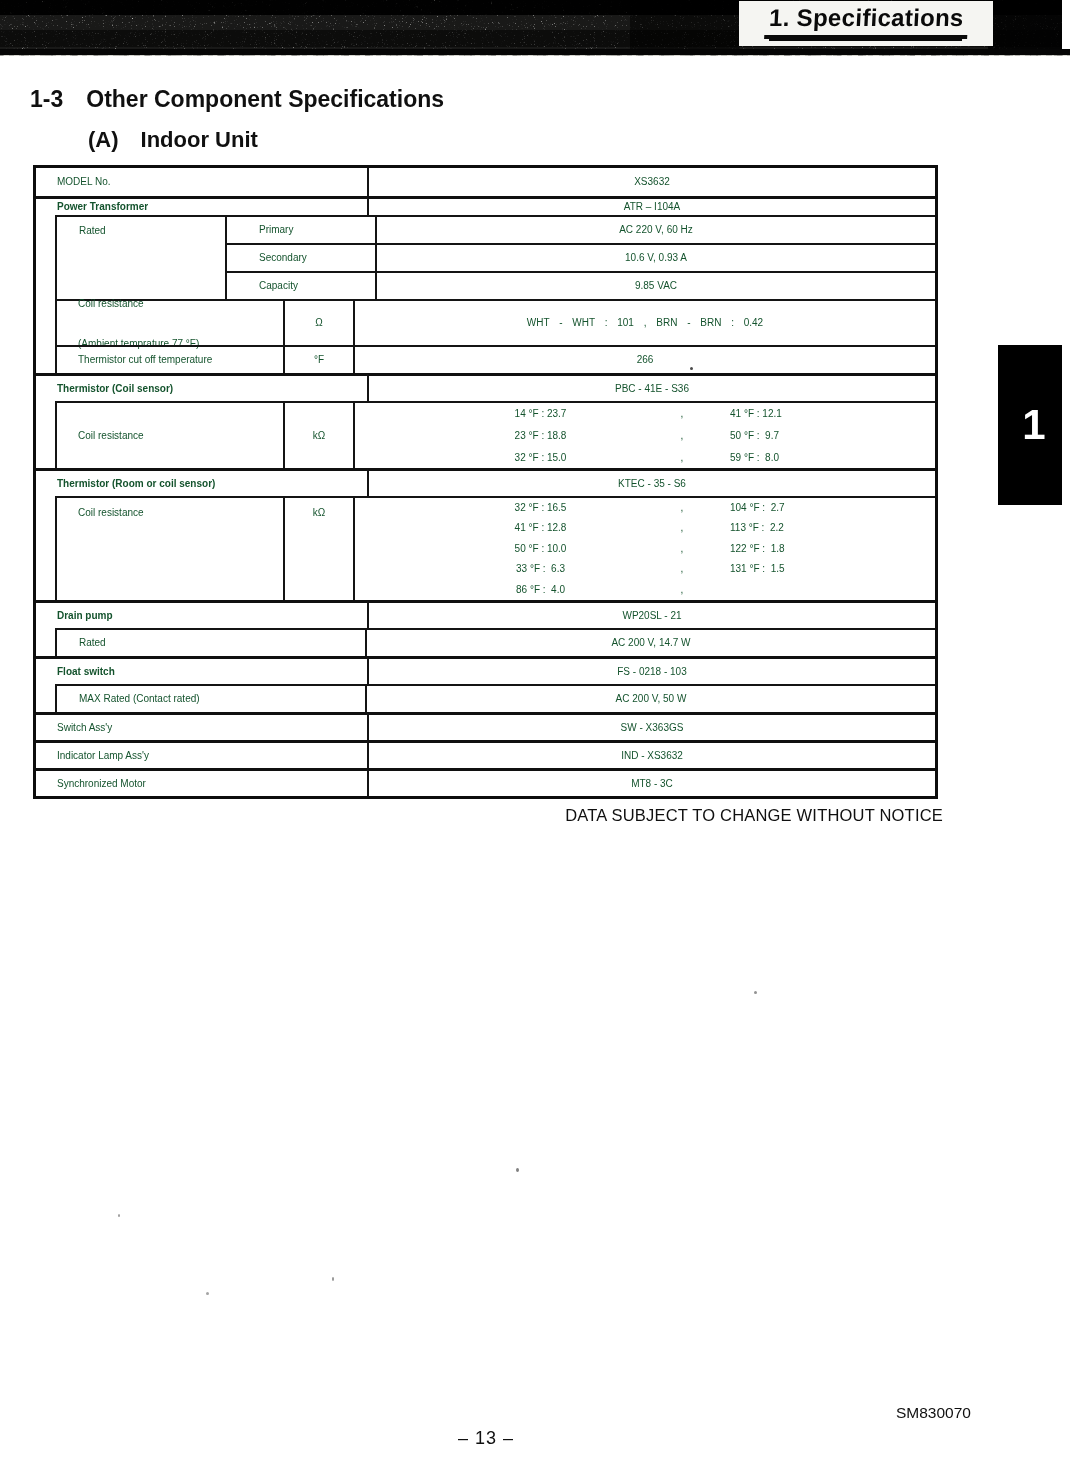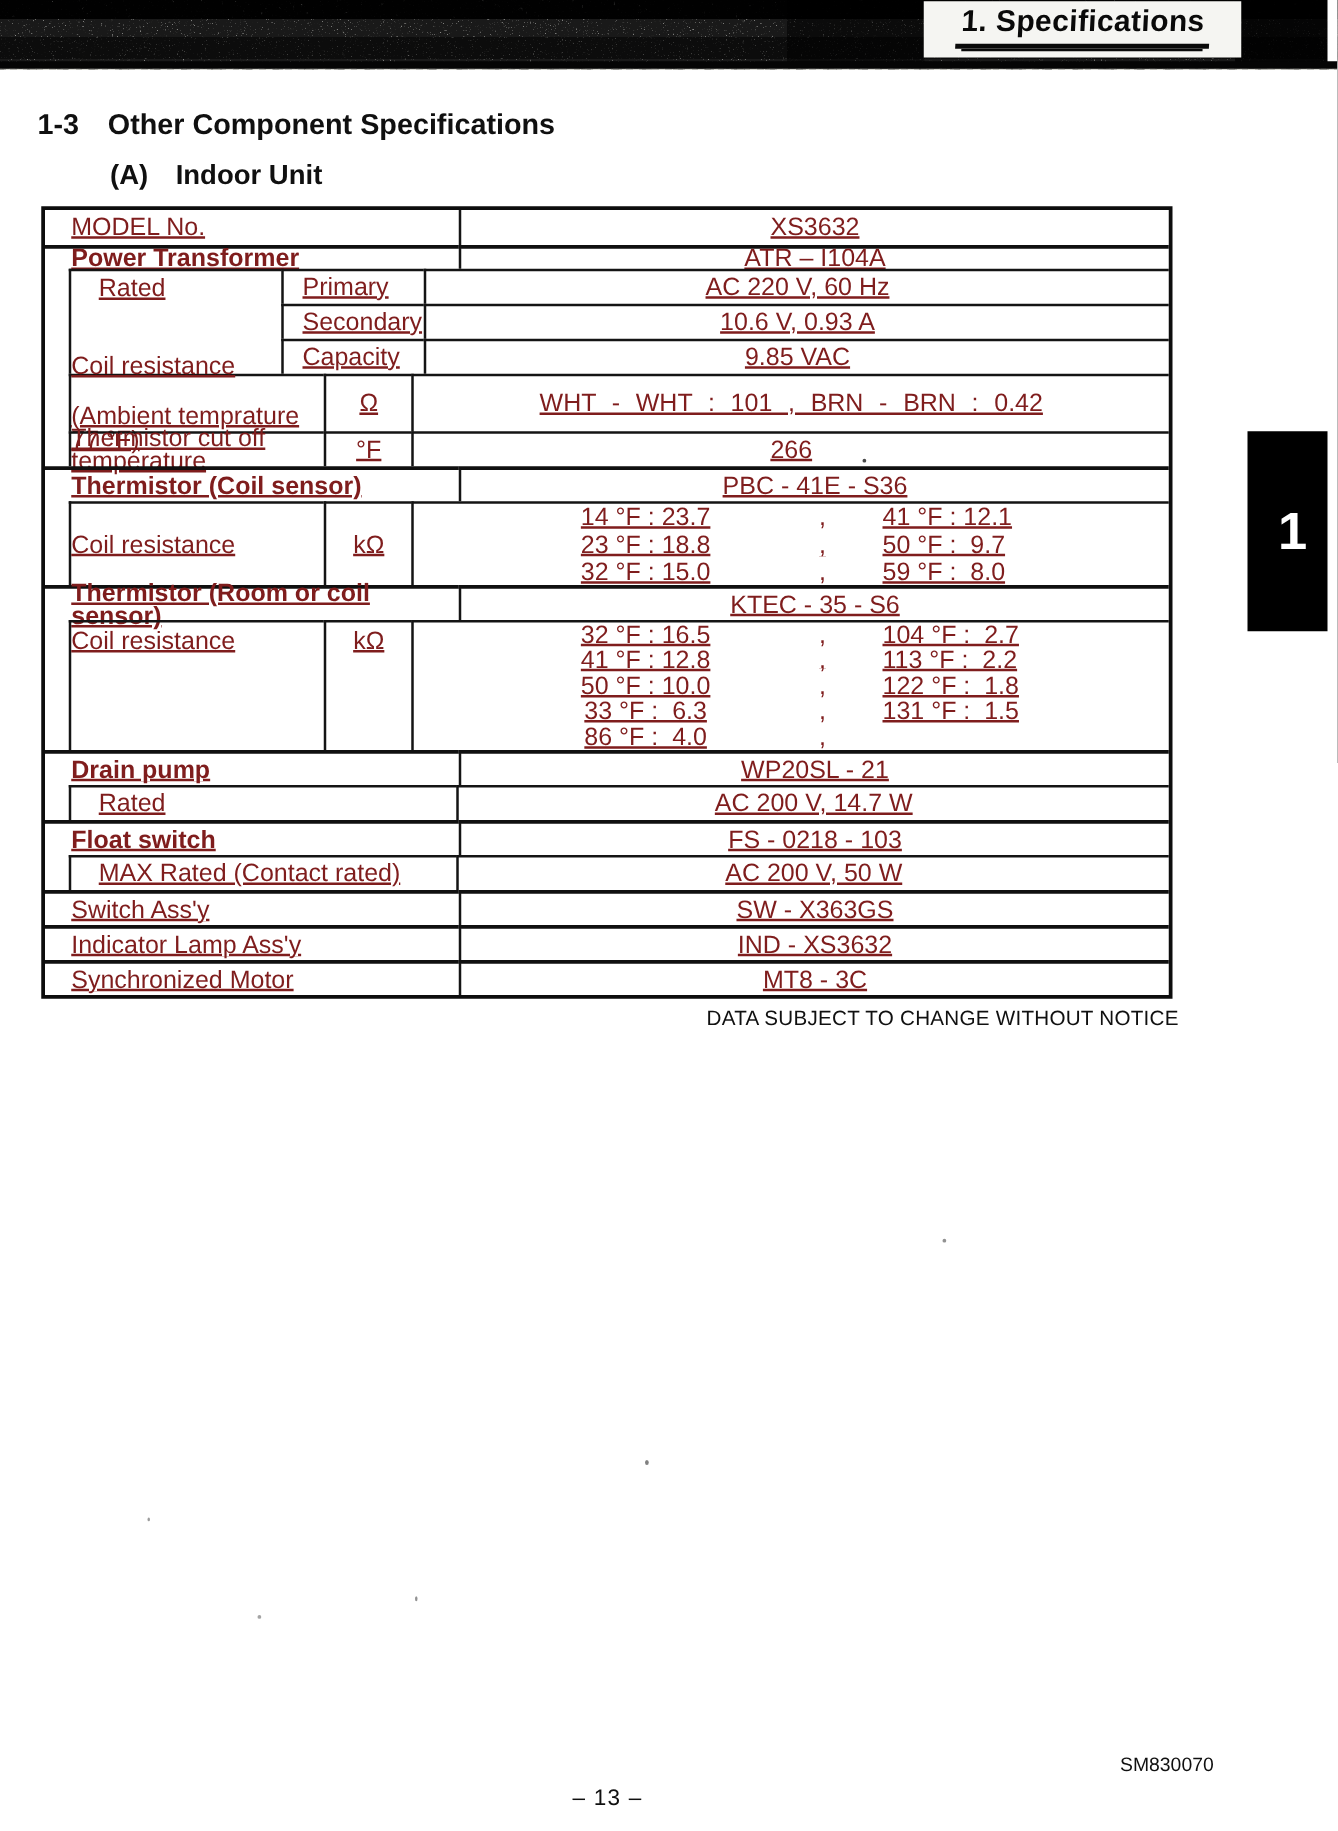--- a/index.html
+++ b/index.html
@@ -28,30 +28,30 @@
   .h2 .t{margin-left:22px;}
   
   .side-tab{position:absolute;left:998px;top:345px;width:64px;height:160px;background:#000;
     color:#fff;display:flex;align-items:center;justify-content:center;
     font-size:42px;font-weight:bold;padding-left:8px;box-sizing:border-box;}
   
   .spec-table{position:absolute;left:33px;top:165px;width:905px;box-sizing:border-box;
     border:3px solid #0d0d0d;background:#fff;}
   .row{display:flex;}
   .h28{height:28px}.h29{height:19px}.h46{height:46px}.h67{height:67px}.h84{height:84px}.h104{height:104px}
-  .c{box-sizing:border-box;display:flex;align-items:center;font-size:20px;line-height:18px;color:#7f1d1d;text-decoration:underline;}
+  .c{box-sizing:border-box;display:flex;align-items:center;font-size:10px;line-height:18px;color:#14532d;}
   .bt2{border-top:2px solid #141414;}
   .bt3{border-top:3px solid #101010;}
   .bl2{border-left:2px solid #141414;}
   .sp{width:19px;flex:none;}
   .lbl-full{width:331px;flex:none;padding-left:21px;}
   .slbl{width:310px;flex:none;padding-left:22px;}
-  .ulbl{width:204px;flex:none;gap:21px;}
+  .ulbl{width:228px;flex:none;padding-left:21px;gap:21px;}
   .unit{width:70px;flex:none;justify-content:center;}
-  .sublbl{width:114px;flex:none;padding-left:15px;}
+  .sublbl{width:150px;flex:none;padding-left:32px;}
   .rated-box{width:170px;flex:none;padding-left:22px;align-items:flex-start;padding-top:5px;}
   .val{flex:1;justify-content:center;text-align:center;}
   .col{flex:1;display:flex;flex-direction:column;}
   .subrow{display:flex;flex:1;}
   .bold{font-weight:bold;}
   .two-line{flex-direction:column;align-items:flex-start;justify-content:center;line-height:19px;}
   .wide{word-spacing:7px;text-align:center;}
   
   .pairs{flex-direction:column;align-items:stretch;justify-content:center;}
   .pairline{display:flex;white-space:pre;}

